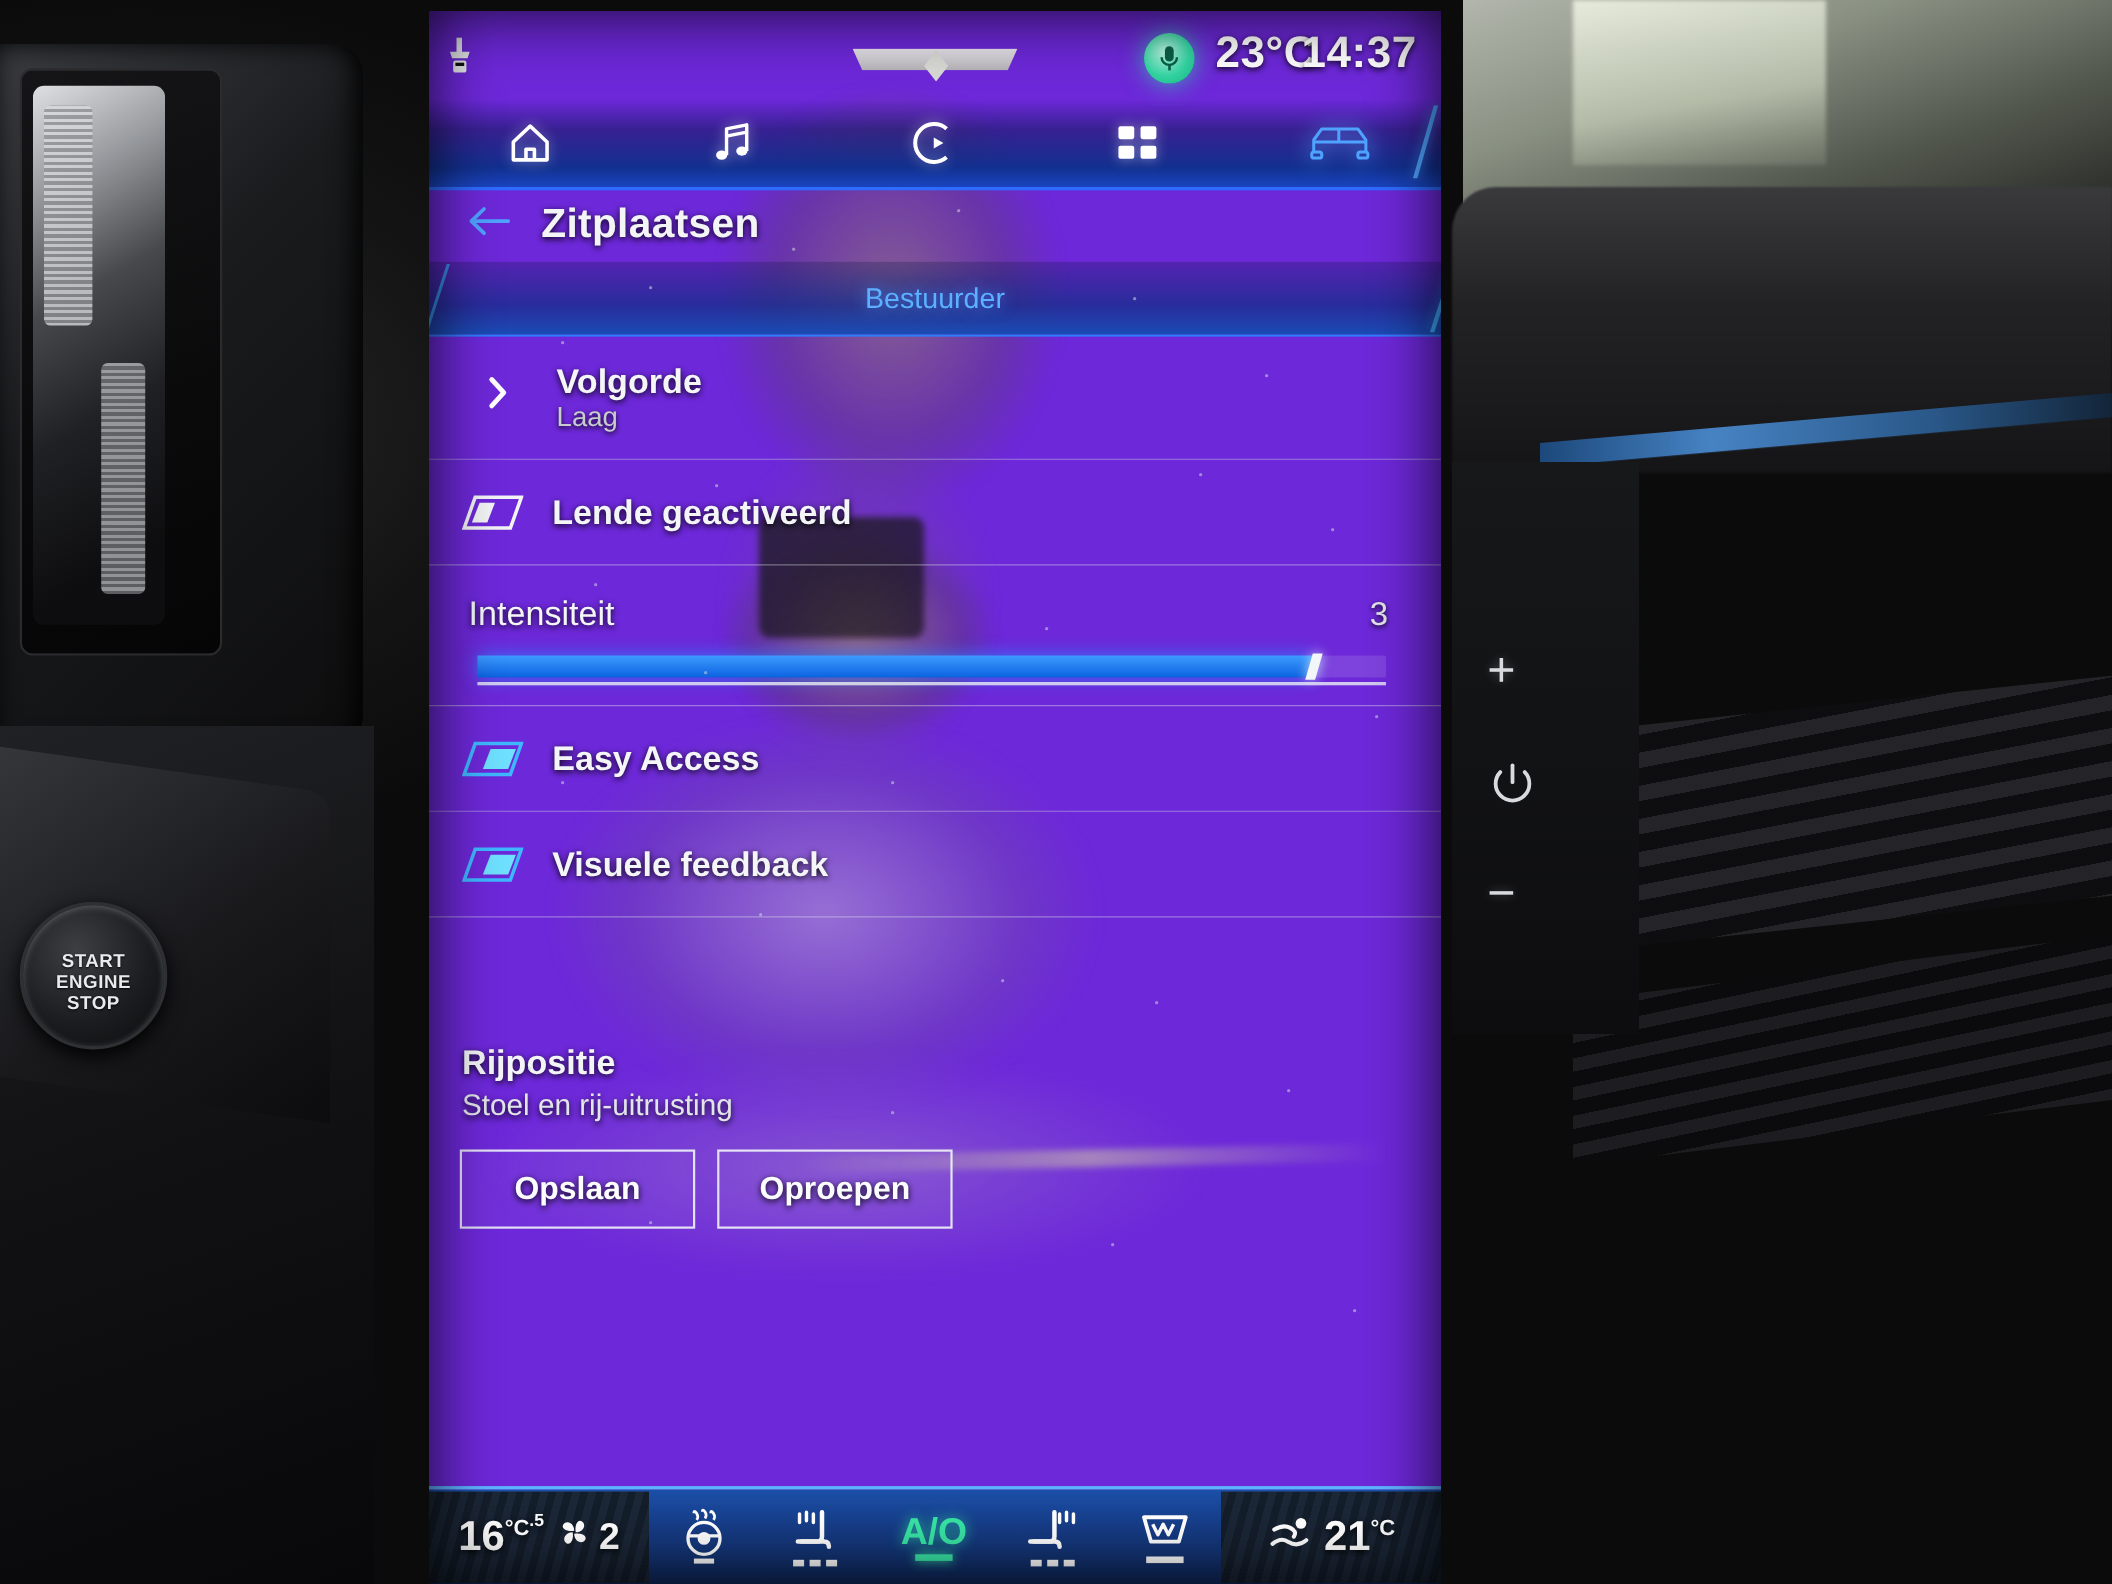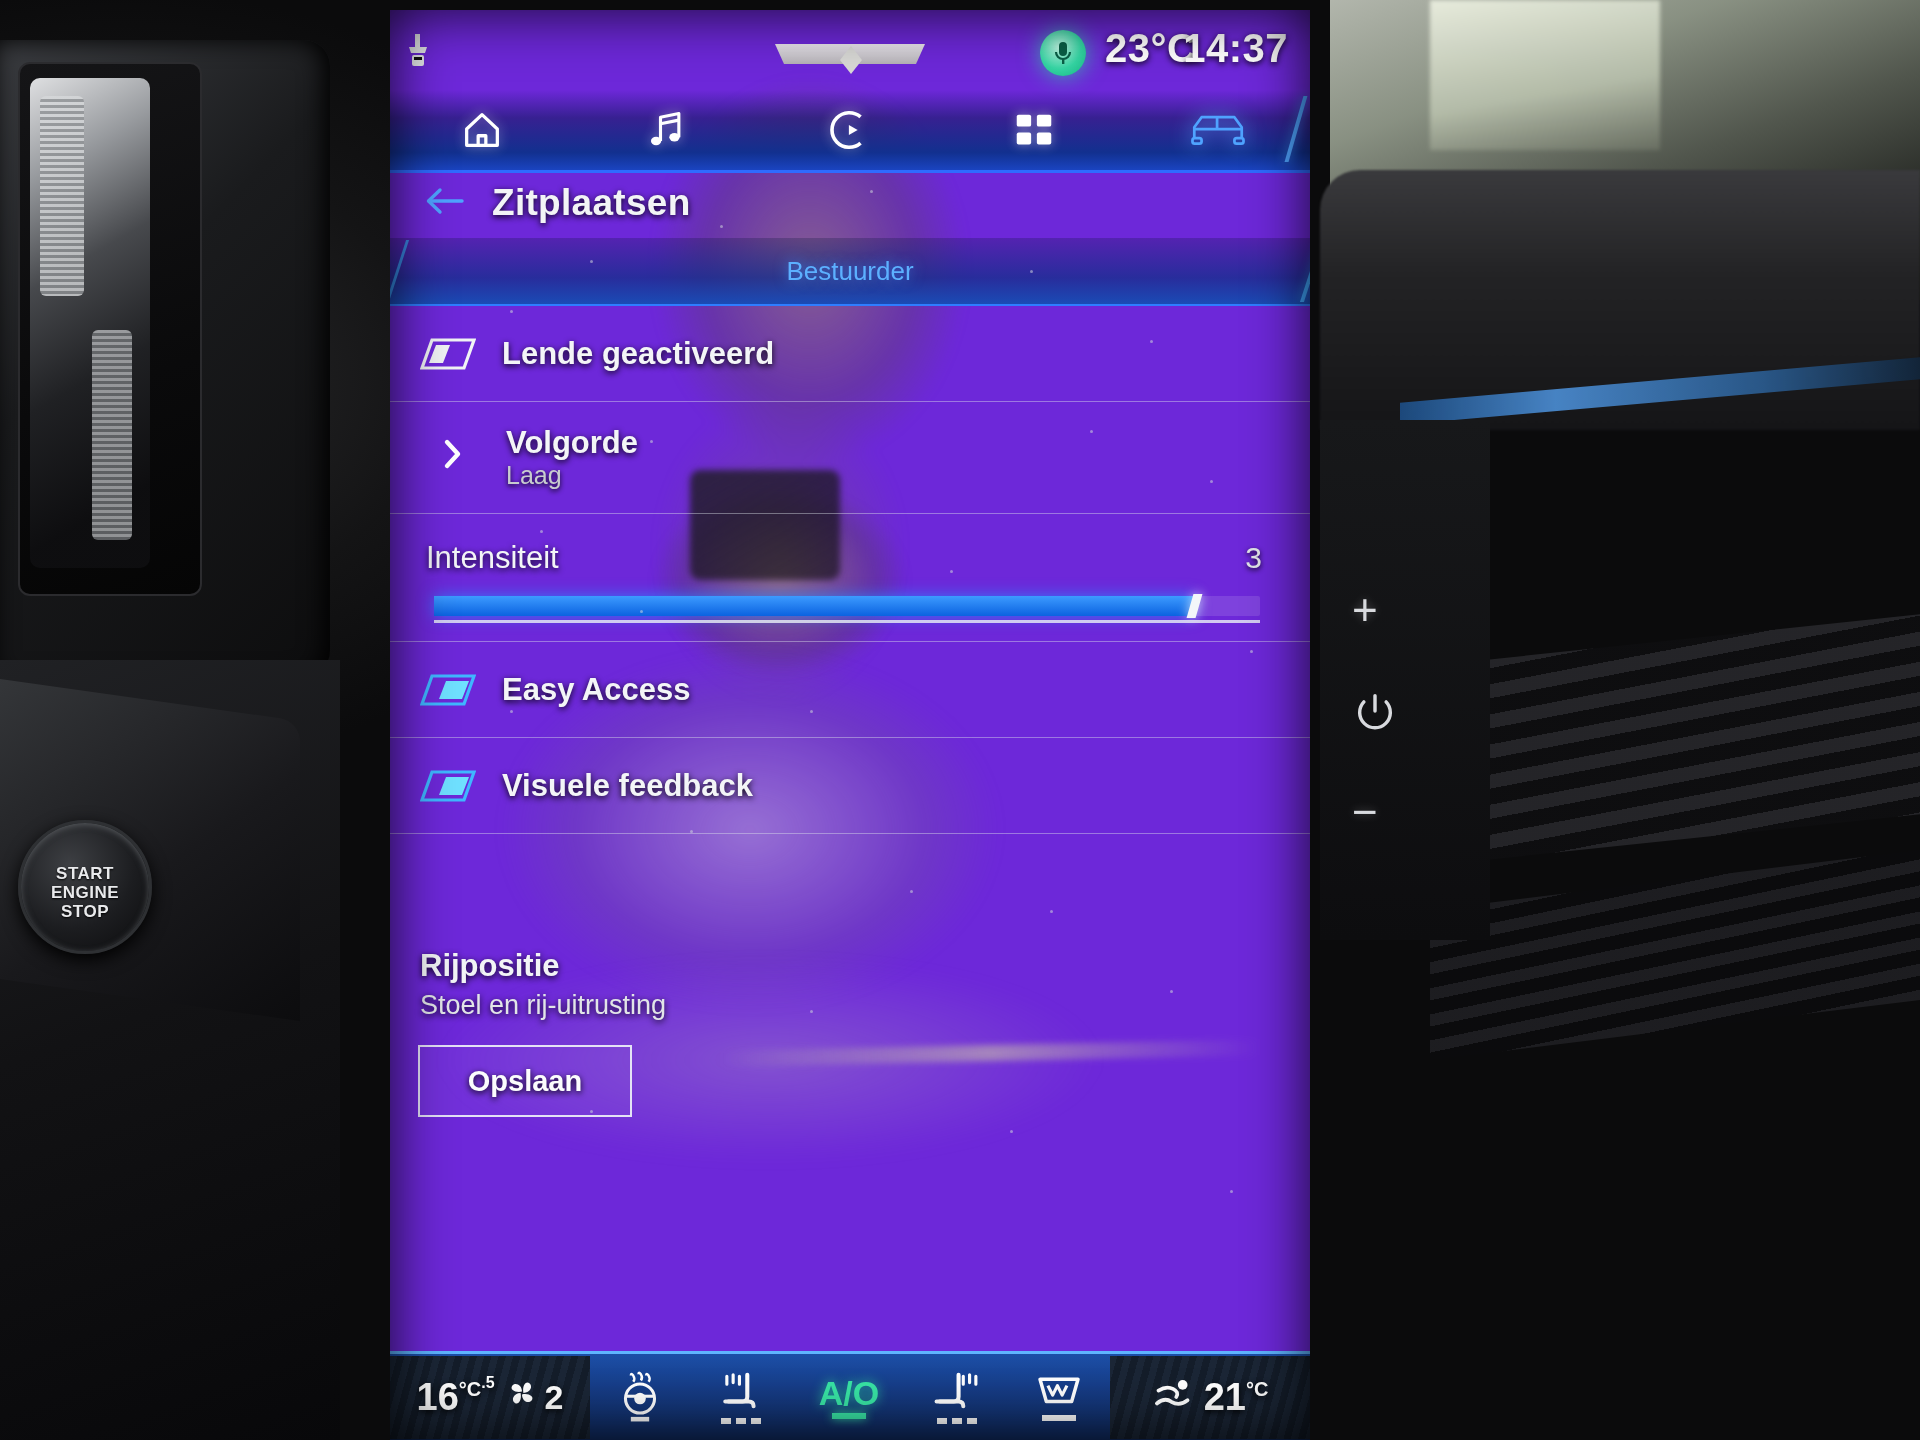--- a/index.html
+++ b/index.html
@@ -354,42 +354,42 @@
         <rect x="214" y="500" width="98" height="46" rx="14" fill="#2b2a2c" opacity=".88"></rect>
         <rect x="222" y="507" width="24" height="14" rx="3" fill="#d8d4cd"></rect>
         <path d="M258 509 q10 -2 12 8 l-2 22 q-8 4 -12 -4 z" fill="#d8d4cd"></path>
         <rect x="284" y="506" width="20" height="34" rx="4" fill="none" stroke="#d8d4cd" stroke-width="3"></rect>
         <rect x="330" y="512" width="42" height="7" rx="3" fill="#b8b2aa"></rect>
       </svg>
     </div>
 
     <div class="list">
 
+      <div class="row row-chev">
+        <div class="chev">
+          <svg width="22" height="34" viewBox="0 0 22 34" fill="none" stroke="#fff" stroke-width="4.4" stroke-linecap="round" stroke-linejoin="round">
+            <path d="M5 5 L16 17 L5 29"></path>
+          </svg>
+        </div>
+        <div class="twoline">
+          <div class="label">Volgorde</div>
+          <div class="sub">Laag</div>
+        </div>
+      </div>
+
       <div class="row row-toggle">
         <div class="toggle">
           <svg width="56" height="34" viewBox="0 0 56 34">
             <path d="M12 3 H54 L44 31 H2 z" fill="none" stroke="#f1f3f5" stroke-width="3.2"></path>
             <path d="M16 8 H30 L23 26 H9 z" fill="#f1f3f5"></path>
           </svg>
         </div>
         <div class="label">Lende geactiveerd</div>
       </div>
 
-      <div class="row row-chev">
-        <div class="chev">
-          <svg width="22" height="34" viewBox="0 0 22 34" fill="none" stroke="#fff" stroke-width="4.4" stroke-linecap="round" stroke-linejoin="round">
-            <path d="M5 5 L16 17 L5 29"></path>
-          </svg>
-        </div>
-        <div class="twoline">
-          <div class="label">Volgorde</div>
-          <div class="sub">Laag</div>
-        </div>
-      </div>
-
       <div class="row row-slider">
         <div class="slider-top">
           <div class="label">Intensiteit</div>
           <div class="slider-val">3</div>
         </div>
         <div class="slider-track">
           <div class="slider-fill" id="sliderFill" style="width: 92%;"></div>
           <div class="slider-knob" id="sliderKnob" style="left: calc(92% - 4px);"></div>
           <div class="slider-underline"></div>
         </div>
@@ -415,20 +415,21 @@
         <div class="label">Visuele feedback</div>
       </div>
     </div>
 
     <div class="section">
       <div class="s-title">Rijpositie</div>
       <div class="s-sub">Stoel en rij-uitrusting</div>
     </div>
     <div class="btnrow">
       <div class="obtn">Opslaan</div>
+      <div class="obtn">Oproepen</div>
     </div>
 
     <div class="climate">
       <div class="cl-side">
         <div class="cl-temp">
           <span>16</span><span class="cl-deg">°C</span><span class="cl-half">.5</span>
         </div>
         <div class="cl-fan">
           <span>
             <svg width="34" height="34" viewBox="0 0 24 24" fill="#fff">

